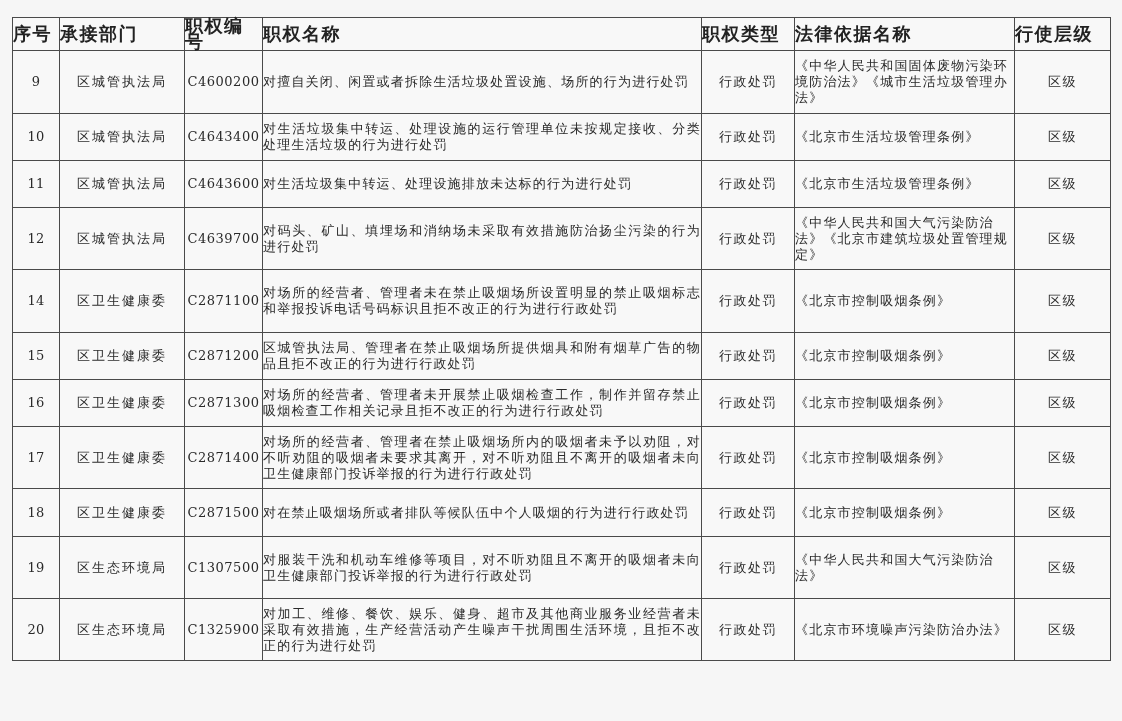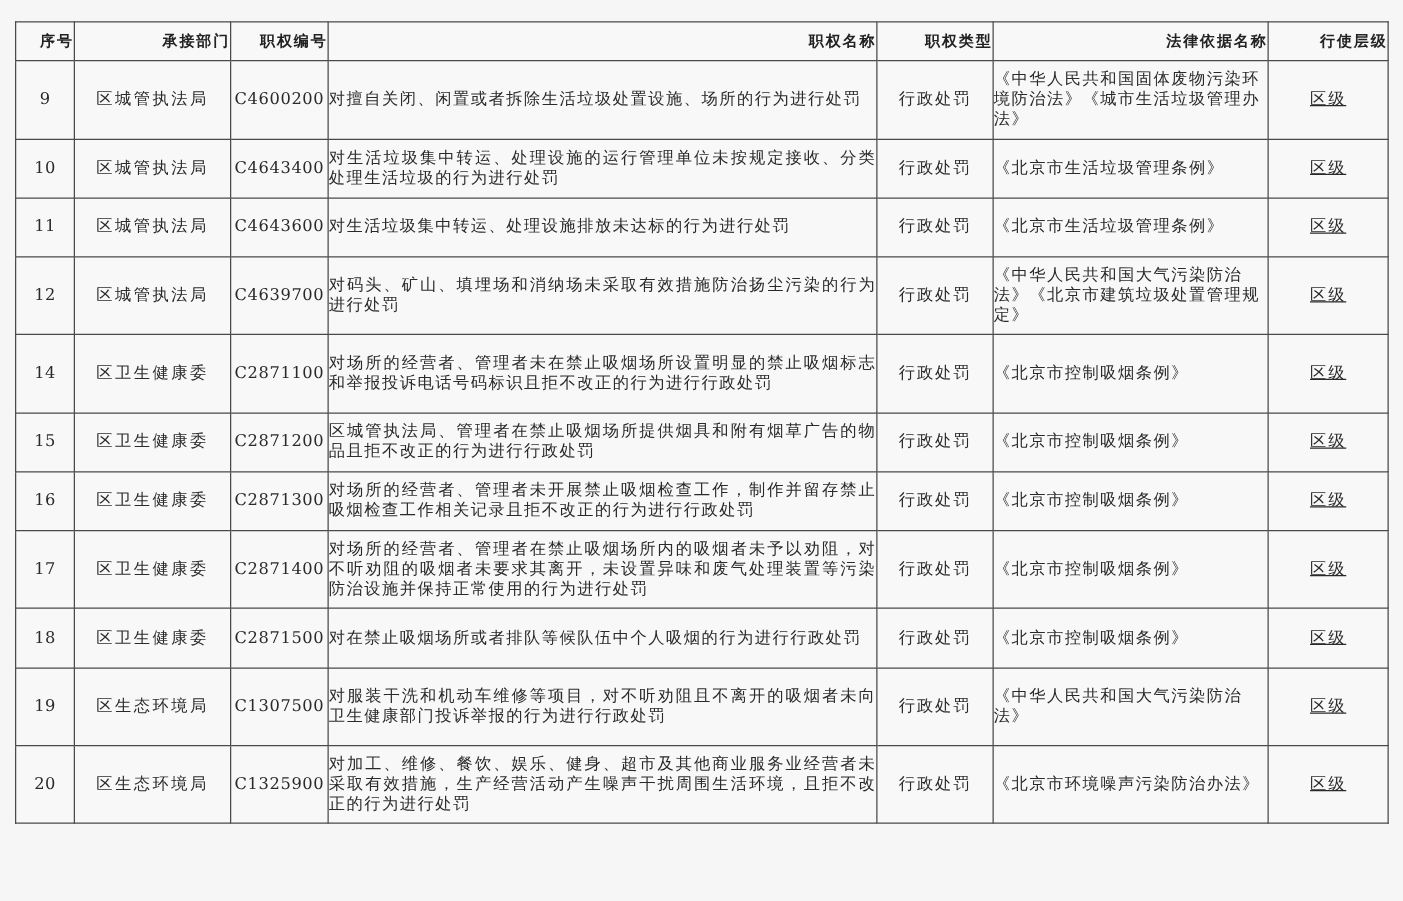--- a/index.html
+++ b/index.html
@@ -29,33 +29,33 @@
     border: 1.5px solid #4a4a4a;
     padding: 0;
     font-size: 13px;
     line-height: 16px;
     vertical-align: middle;
   }
   table.powers th {
     height: 30px;
     font-family: "DejaVu Sans", "Liberation Sans", sans-serif;
     font-weight: bold;
-    font-size: 12px;
+    font-size: 18px;
     letter-spacing: 1.5px;
-    text-align: right;
+    text-align: left;
     color: #222;
   }
   td.c-center { text-align: center; }
   td.c-left { text-align: left; padding: 0 8px 0 9px; letter-spacing: 1.2px; text-align: justify; }
   td.c-num { font-size: 13px; letter-spacing: 0.3px; }
   td.c-dept { letter-spacing: 2px; }
   td.c-code { letter-spacing: 0.5px; }
   td.c-type { letter-spacing: 1.5px; }
   td.c-law { padding: 0 6px 0 8px; letter-spacing: 1.2px; text-align: left; }
-  td.c-level { letter-spacing: 1.5px; text-decoration: underline; }
+  td.c-level { letter-spacing: 1.5px; }
 </style>
 </head>
 <body>
 
 <table class="powers">
   <colgroup>
     <col style="width:47px">
     <col style="width:125px">
     <col style="width:78px">
     <col style="width:439px">
@@ -135,21 +135,21 @@
       <td class="c-center c-code">C2871300</td>
       <td class="c-left">对场所的经营者、管理者未开展禁止吸烟检查工作，制作并留存禁止吸烟检查工作相关记录且拒不改正的行为进行行政处罚</td>
       <td class="c-center c-type">行政处罚</td>
       <td class="c-law">《北京市控制吸烟条例》</td>
       <td class="c-center c-level">区级</td>
     </tr>
     <tr style="height:62px">
       <td class="c-center c-num">17</td>
       <td class="c-center c-dept">区卫生健康委</td>
       <td class="c-center c-code">C2871400</td>
-      <td class="c-left">对场所的经营者、管理者在禁止吸烟场所内的吸烟者未予以劝阻，对不听劝阻的吸烟者未要求其离开，未设置异味和废气处理装置等污染防治设施并保持正常使用的行为进行处罚</td>
+      <td class="c-left">对场所的经营者、管理者在禁止吸烟场所内的吸烟者未予以劝阻，对不听劝阻的吸烟者未要求其离开，对不听劝阻且不离开的吸烟者未向卫生健康部门投诉举报的行为进行行政处罚</td>
       <td class="c-center c-type">行政处罚</td>
       <td class="c-law">《北京市控制吸烟条例》</td>
       <td class="c-center c-level">区级</td>
     </tr>
     <tr style="height:48px">
       <td class="c-center c-num">18</td>
       <td class="c-center c-dept">区卫生健康委</td>
       <td class="c-center c-code">C2871500</td>
       <td class="c-left">对在禁止吸烟场所或者排队等候队伍中个人吸烟的行为进行行政处罚</td>
       <td class="c-center c-type">行政处罚</td>

